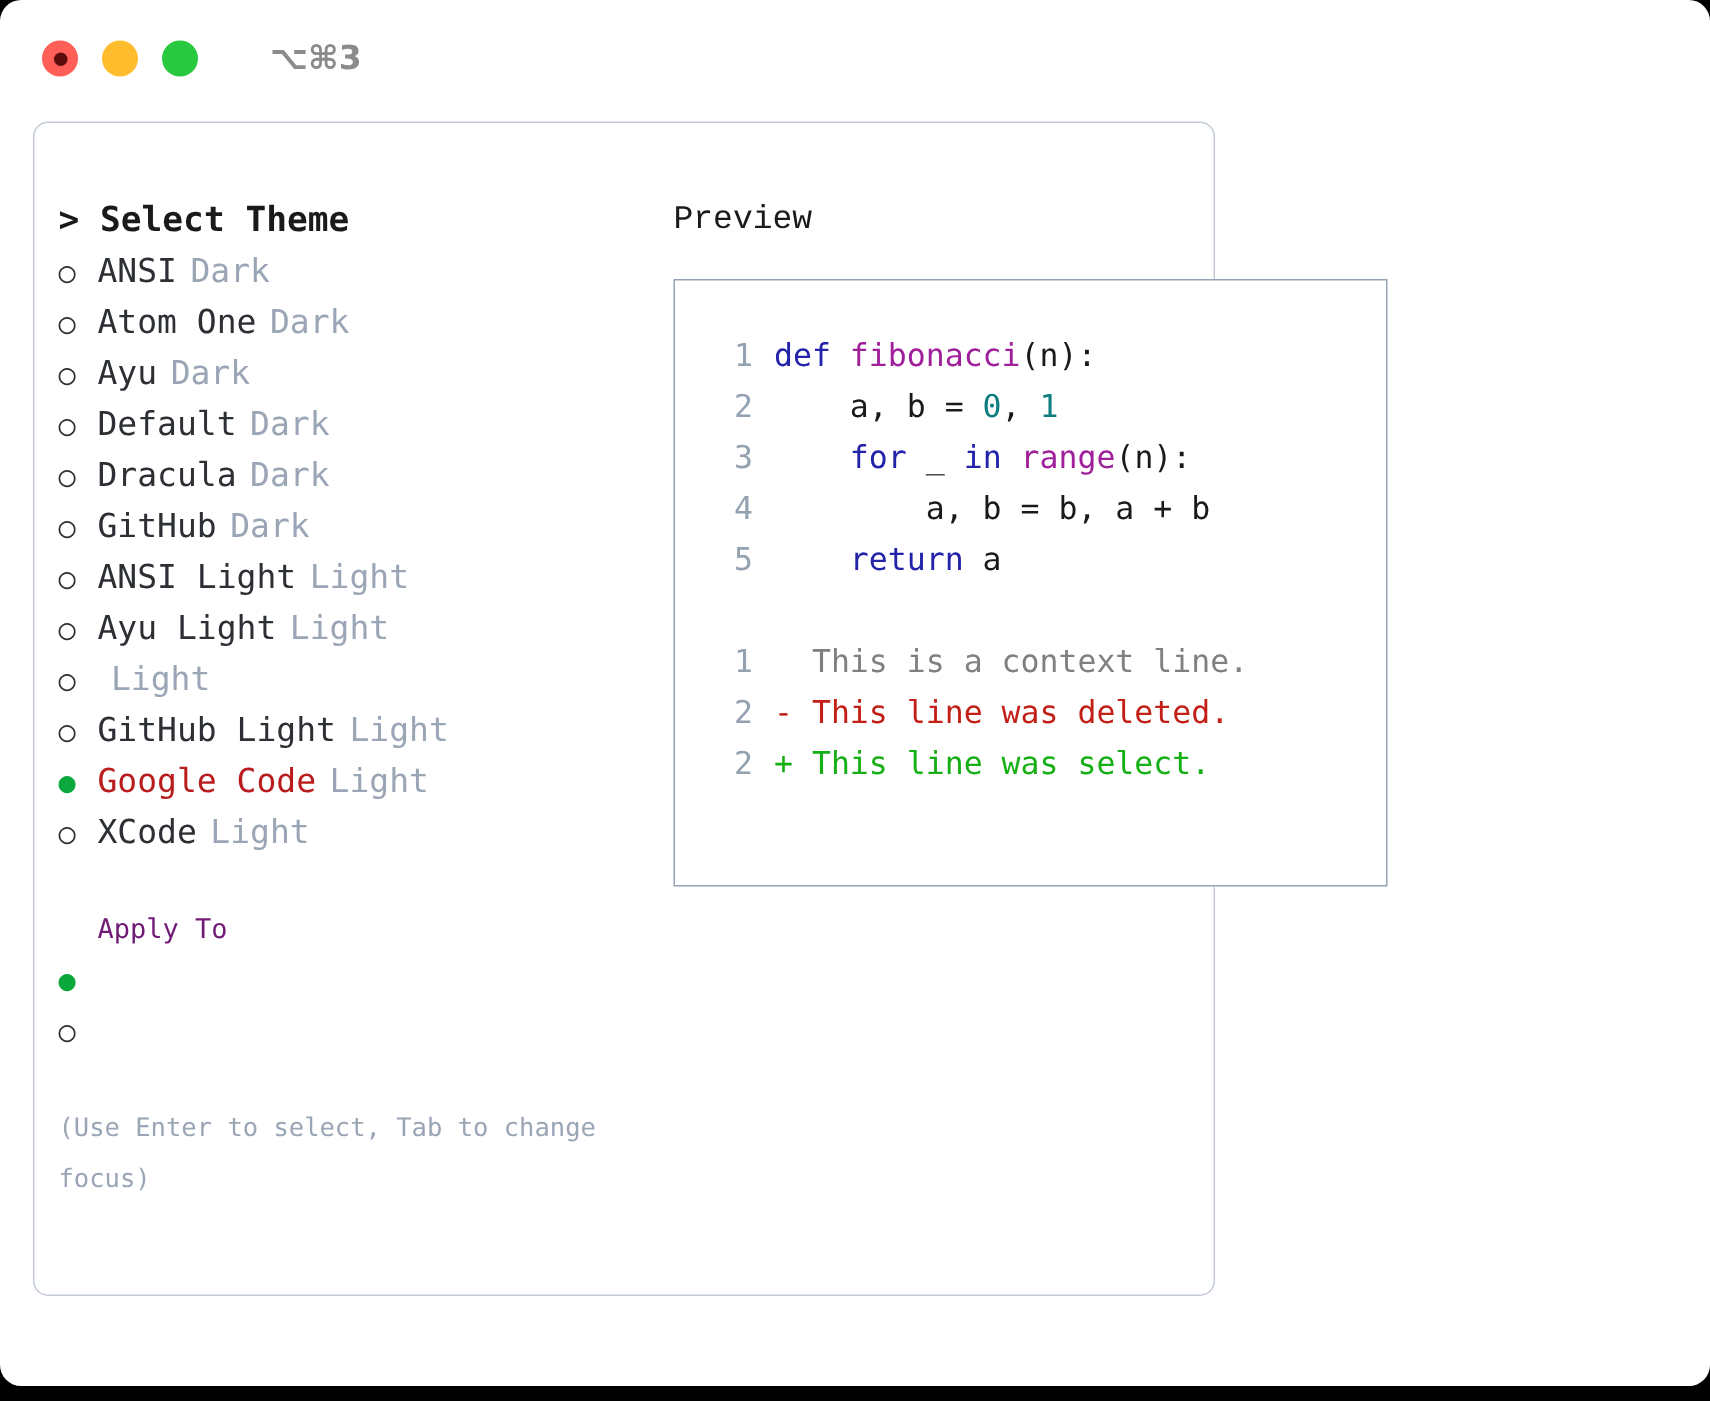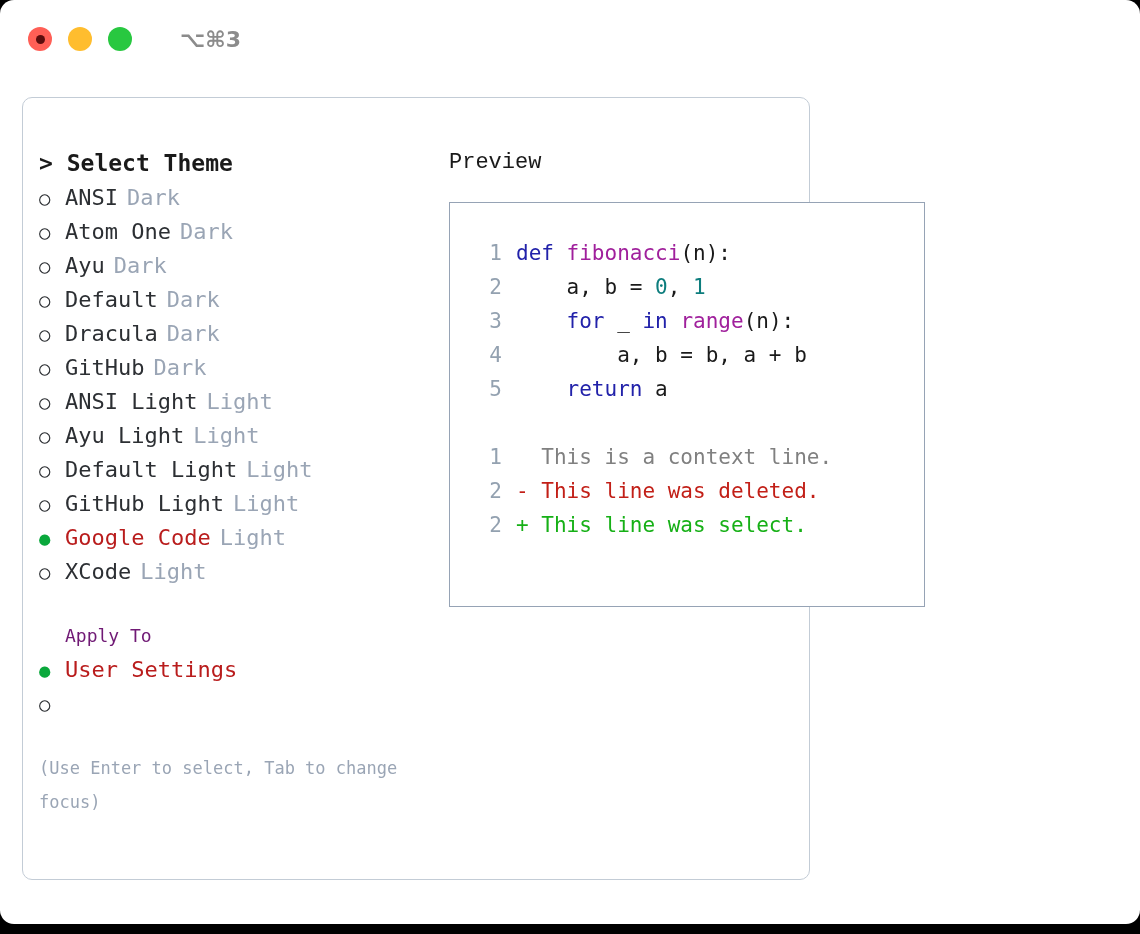--- a/index.html
+++ b/index.html
@@ -64,21 +64,21 @@
     font-weight: bold;
     color: #8b8b8b;
     letter-spacing: 0px;
     font-family: "DejaVu Sans", "Liberation Sans", sans-serif;
   }
 
   
   .panel {
     position: absolute;
     left: 22px;
-    top: 97px;
+    top: 81px;
     width: 788px;
     height: 783px;
     border: 1.6px solid #c3ccd6;
     border-radius: 10px;
     background: #ffffff;
   }
 
   .panel-inner {
     position: absolute;
     left: 0; top: 0;
@@ -210,32 +210,32 @@
 
         <div id="theme-list">
             <div class="opt-row"><span class="bullet">○</span><span class="opt-label">ANSI</span><span class="opt-badge">Dark</span></div>
             <div class="opt-row"><span class="bullet">○</span><span class="opt-label">Atom One</span><span class="opt-badge">Dark</span></div>
             <div class="opt-row"><span class="bullet">○</span><span class="opt-label">Ayu</span><span class="opt-badge">Dark</span></div>
             <div class="opt-row"><span class="bullet">○</span><span class="opt-label">Default</span><span class="opt-badge">Dark</span></div>
             <div class="opt-row"><span class="bullet">○</span><span class="opt-label">Dracula</span><span class="opt-badge">Dark</span></div>
             <div class="opt-row"><span class="bullet">○</span><span class="opt-label">GitHub</span><span class="opt-badge">Dark</span></div>
             <div class="opt-row"><span class="bullet">○</span><span class="opt-label">ANSI Light</span><span class="opt-badge">Light</span></div>
             <div class="opt-row"><span class="bullet">○</span><span class="opt-label">Ayu Light</span><span class="opt-badge">Light</span></div>
-            <div class="opt-row"><span class="bullet">○</span><span class="opt-label">Default Light</span><span class="opt-badge">Light</span></div>
+            <div class="opt-row"><span class="bullet">○</span><span class="opt-badge">Light</span></div>
             <div class="opt-row"><span class="bullet">○</span><span class="opt-label">GitHub Light</span><span class="opt-badge">Light</span></div>
             <div class="opt-row selected"><span class="bullet">●</span><span class="opt-label">Google Code</span><span class="opt-badge">Light</span></div>
             <div class="opt-row"><span class="bullet">○</span><span class="opt-label">XCode</span><span class="opt-badge">Light</span></div>
           </div>
 
         <div class="section-gap"></div>
 
         <div class="apply-header">Apply To</div>
 
         <div id="apply-list">
-            <div class="opt-row selected"><span class="bullet">●</span><span class="opt-label">User Settings</span></div>
+            <div class="opt-row selected"><span class="bullet">●</span></div>
             <div class="opt-row"><span class="bullet">○</span></div>
           </div>
 
         <div class="hint">(Use Enter to select, Tab to change focus)</div>
       </div>
 
       <div class="right-col">
         <div class="preview-title">Preview</div>
 
         <div class="code-box">

